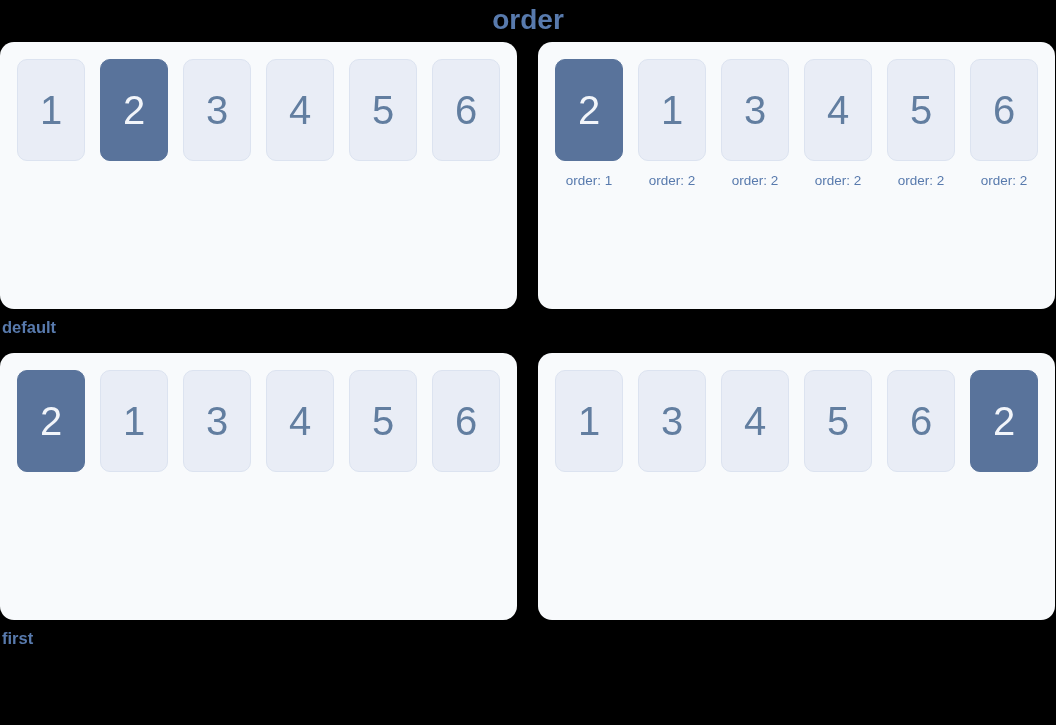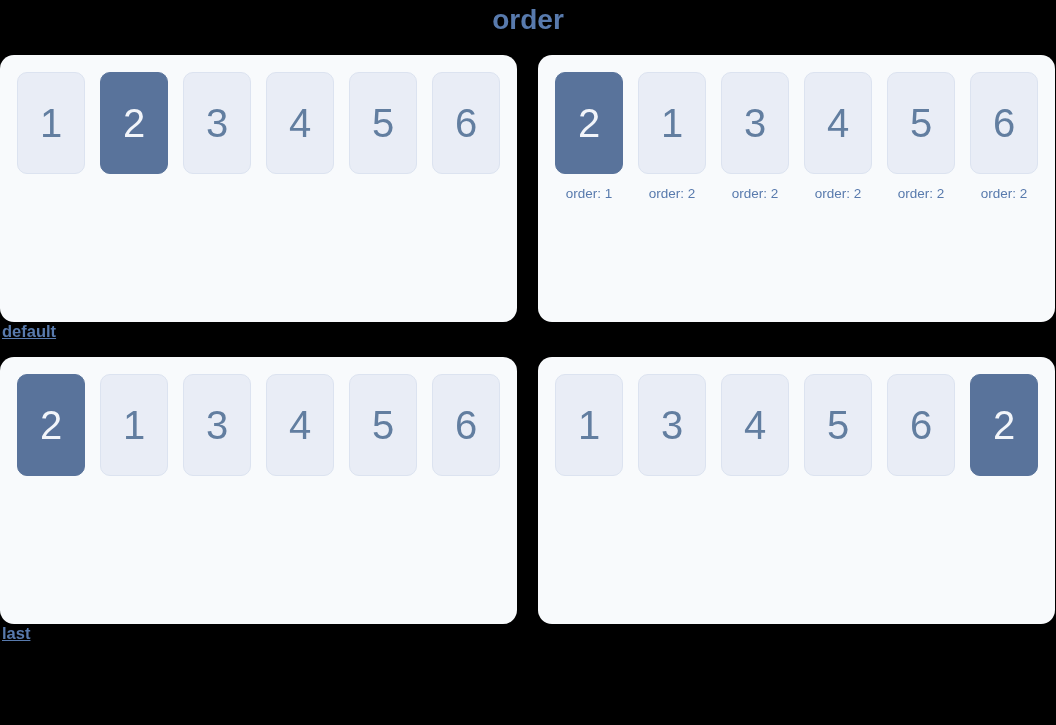--- a/index.html
+++ b/index.html
@@ -17,21 +17,21 @@
   body{
     background:var(--page-bg);
     font-family:"Liberation Sans","DejaVu Sans",sans-serif;
   }
   .page-title{
     text-align:center;
     color:var(--accent-text);
     font-size:28px;
     font-weight:700;
     padding-top:4px;
-    height:55px;
+    height:42px;
   }
   .grid{
     display:grid;
     grid-template-columns:517px 517px;
     column-gap:21px;
     row-gap:16px;
     width:1056px;
   }
   .cell{display:flex;flex-direction:column;}
   .panel{
@@ -70,25 +70,25 @@
     color:var(--highlight-text);
   }
   .order-label{
     margin-top:12px;
     font-size:13.5px;
     font-weight:500;
     color:var(--accent-text);
     white-space:nowrap;
   }
   .panel-label{
+    margin-top:9px;
     padding-left:2px;
     font-size:16.5px;
     font-weight:700;
     color:var(--accent-text);
-    text-decoration:underline;
   }
 </style>
 </head>
 <body>
 
 <div class="page">
   <h1 class="page-title">order</h1>
   <div class="grid" id="grid">
   <div class="cell">
     <div class="panel">
@@ -226,21 +226,21 @@
   </div>
 
   <div class="item-col">
     <div class="item">
       <span>6</span>
     </div>
 
   </div>
 </div>
     </div>
-    <div class="panel-label">last</div>
+    <div class="panel-label">first</div>
   </div>
 
   <div class="cell">
     <div class="panel">
       <div class="items">
   <div class="item-col">
     <div class="item">
       <span>1</span>
     </div>
 

